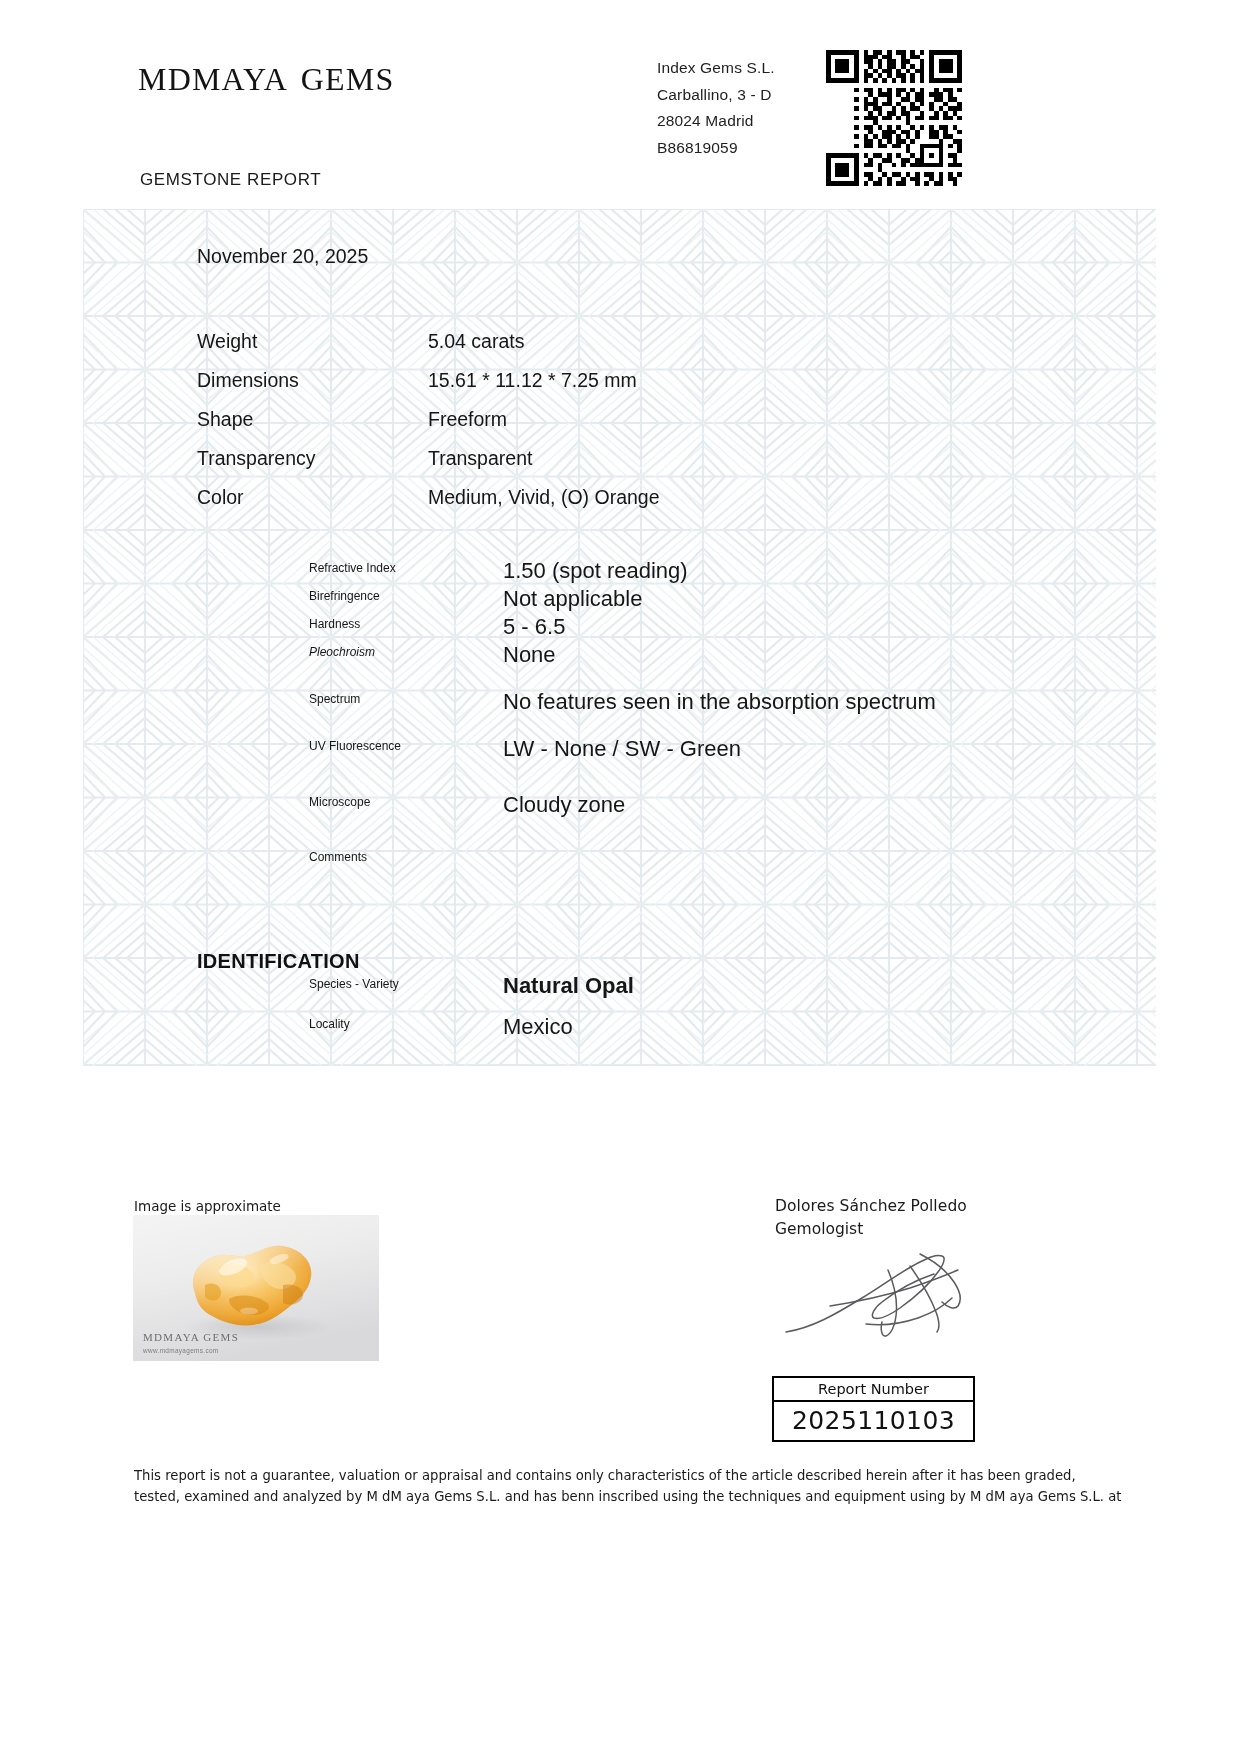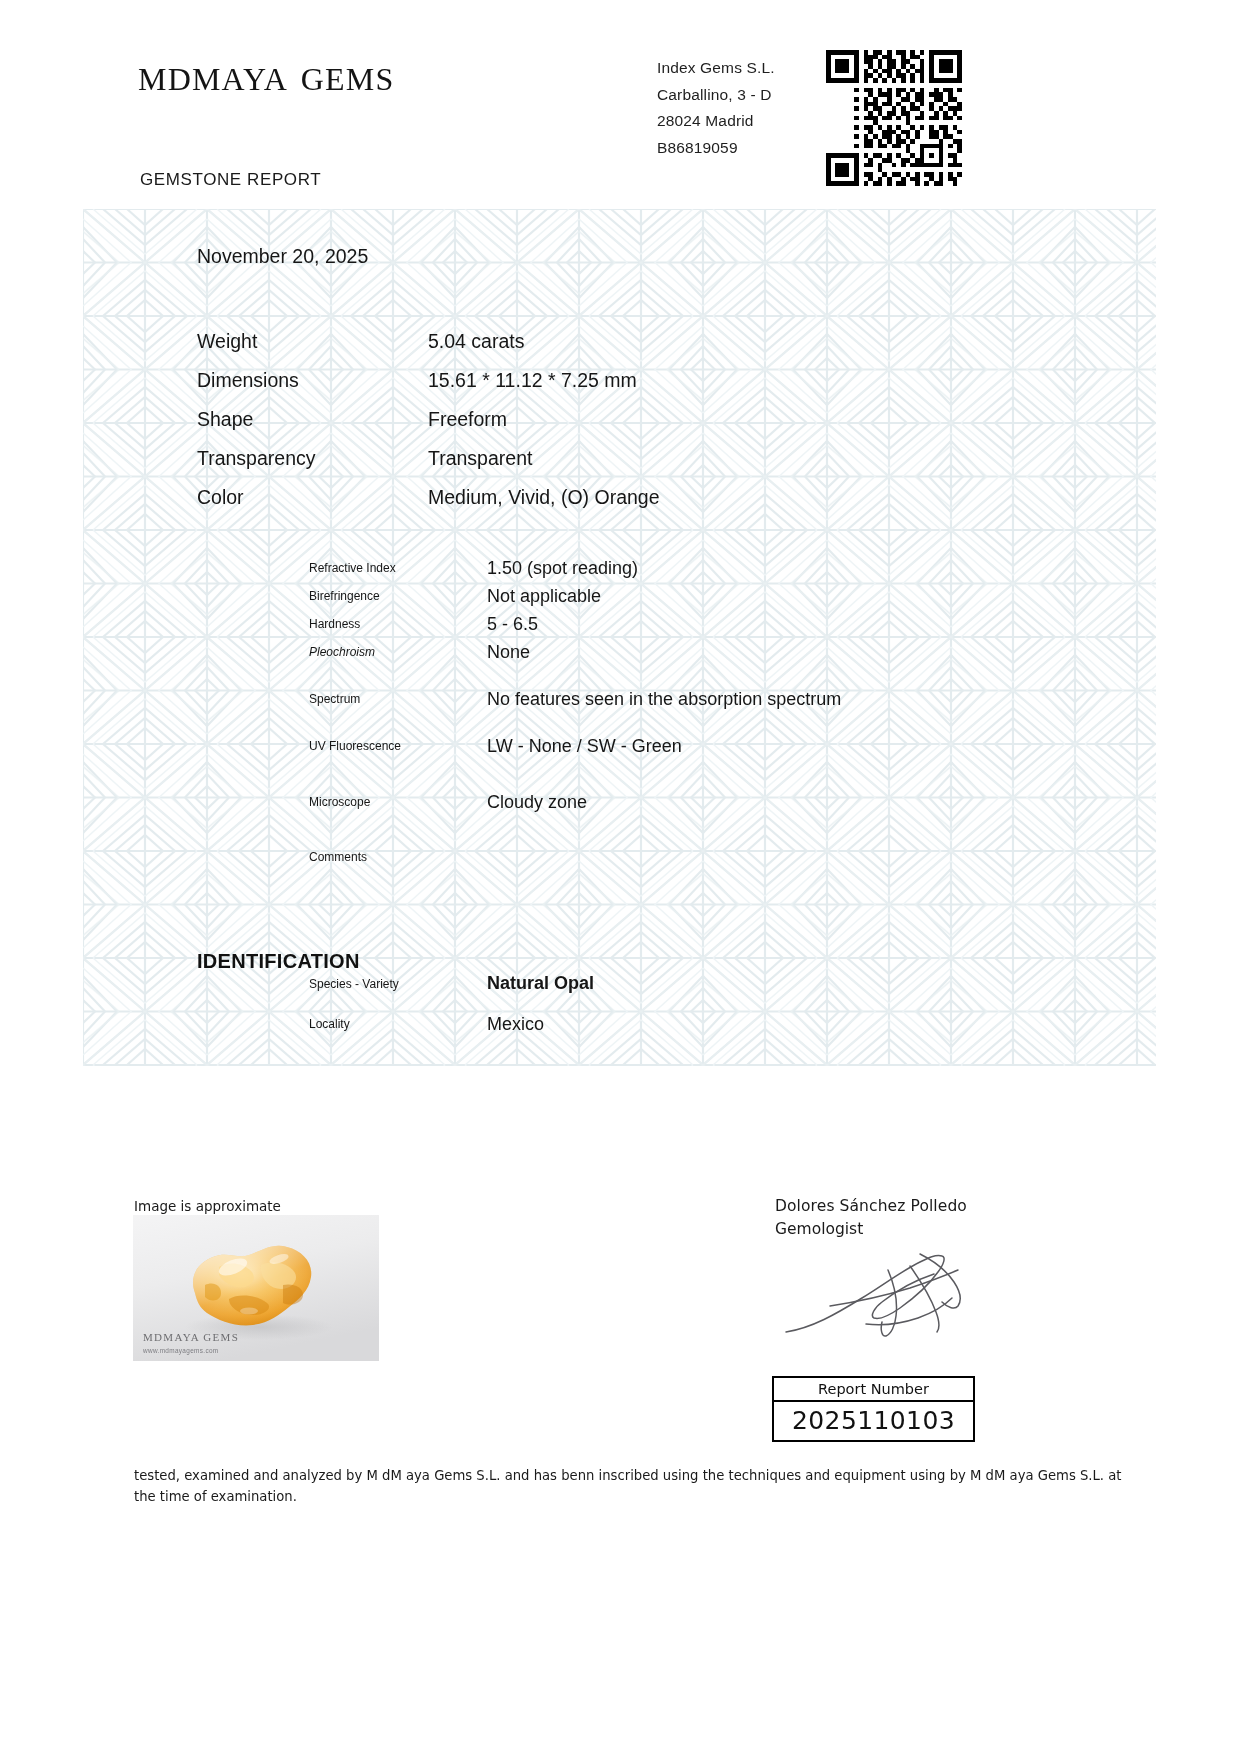--- a/index.html
+++ b/index.html
@@ -87,22 +87,23 @@
   }
   .value-main {
     font-size: 19.5px;
     color: #161616;
   }
   .label-sub {
     font-size: 12px;
     color: #161616;
   }
   .value-sub {
-    font-size: 18px;
+    font-size: 22px;
     color: #161616;
+    margin-left: 16px;
   }
   .bold { font-weight: bold; }
 
   #issue-date {
     position: absolute;
     left: 114px; top: 36px;
     font-size: 19.5px;
     color: #161616;
   }
   #identification-heading {
@@ -653,15 +654,15 @@
     </g>
   </svg>
 </div>
 
 <div id="report-number-box">
   <div id="report-number-header">Report Number</div>
   <div id="report-number-value">2025110103</div>
 </div>
 
 <div id="footer-disclaimer">
+  <div>This report is not a guarantee, valuation or appraisal and contains only characteristics of the article  described herein after it has been graded,</div>
   <div>tested, examined and analyzed by M dM aya Gems S.L. and has benn inscribed using the techniques  and equipment using by M dM aya Gems S.L. at</div>
-  <div>the time of examination.</div>
 </div>
 
 </body></html>

